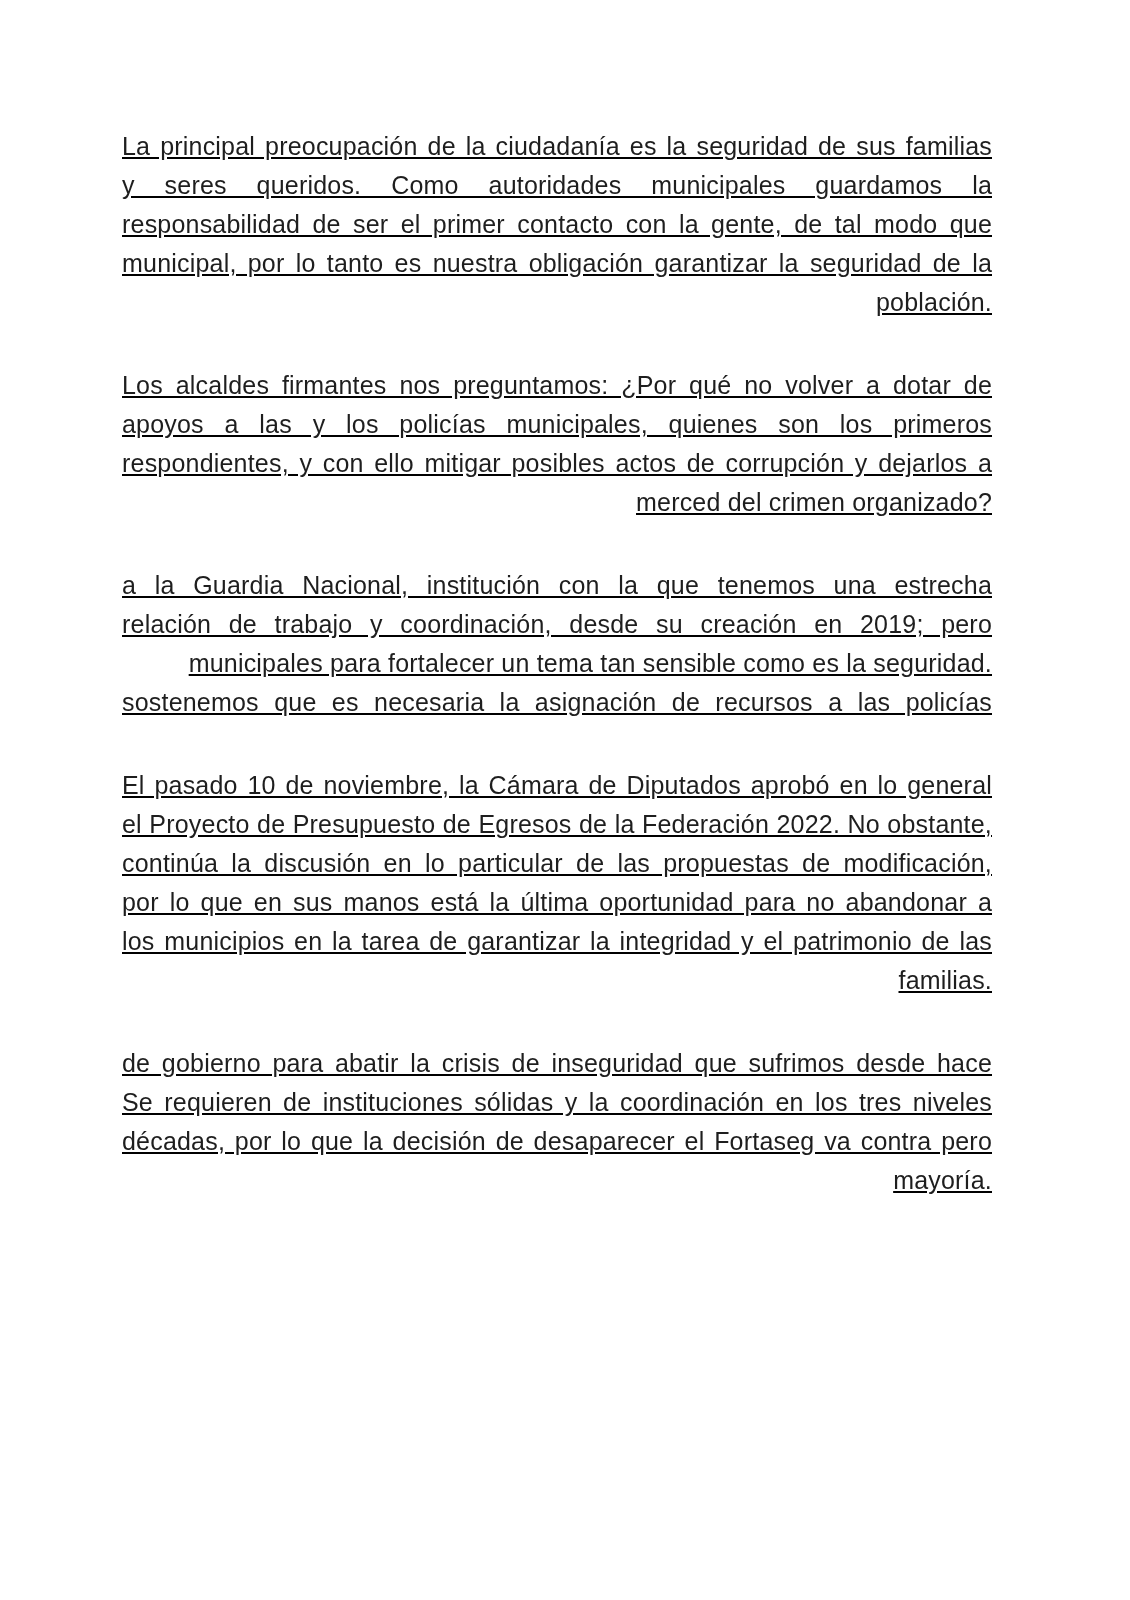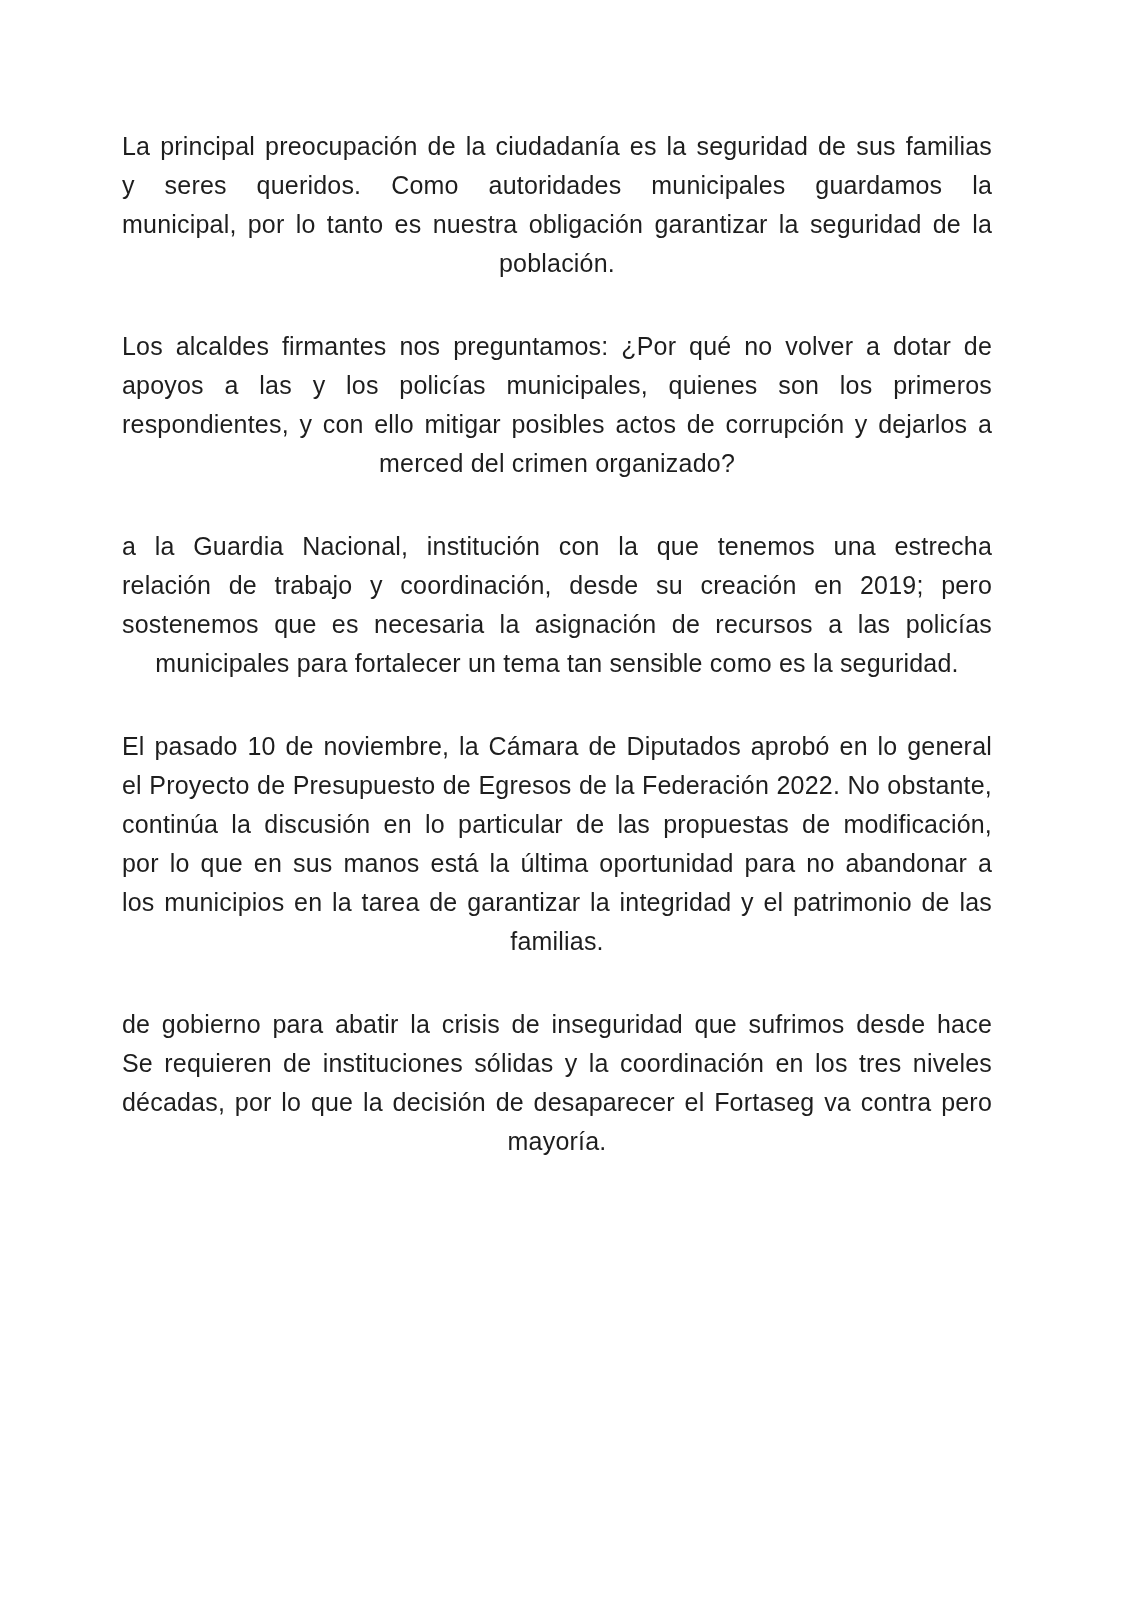--- a/index.html
+++ b/index.html
@@ -15,62 +15,64 @@
   .page {
     box-sizing: border-box;
     width: 1130px;
     height: 1600px;
     padding: 127px 0 0 122px;
     background: #ffffff;
   }
   .para {
     width: 870px;
     margin: 0 0 44px 0;
+    text-decoration: underline;
   }
   .line {
     font-family: "Liberation Sans", sans-serif;
     font-size: 25px;
     line-height: 39px;
     color: #1e1e1e;
     letter-spacing: 0.2px;
   }
   .just {
     text-align: justify;
     text-align-last: justify;
     -moz-text-align-last: justify;
     text-justify: inter-word;
   }
   .last {
-    text-align: center;
+    text-align: right;
   }
 </style>
 </head>
 <body>
 
 <div class="page">
 
   <div class="para">
     <div class="line just">La principal preocupación de la ciudadanía es la seguridad de sus familias</div>
     <div class="line just">y seres queridos. Como autoridades municipales guardamos la</div>
+    <div class="line just">responsabilidad de ser el primer contacto con la gente, de tal modo que</div>
     <div class="line just">municipal, por lo tanto es nuestra obligación garantizar la seguridad de la</div>
     <div class="line last">población.</div>
   </div>
 
   <div class="para">
     <div class="line just">Los alcaldes firmantes nos preguntamos: ¿Por qué no volver a dotar de</div>
     <div class="line just">apoyos a las y los policías municipales, quienes son los primeros</div>
     <div class="line just">respondientes, y con ello mitigar posibles actos de corrupción y dejarlos a</div>
     <div class="line last">merced del crimen organizado?</div>
   </div>
 
   <div class="para">
     <div class="line just">a la Guardia Nacional, institución con la que tenemos una estrecha</div>
     <div class="line just">relación de trabajo y coordinación, desde su creación en 2019; pero</div>
+    <div class="line last">municipales para fortalecer un tema tan sensible como es la seguridad.</div>
     <div class="line just">sostenemos que es necesaria la asignación de recursos a las policías</div>
-    <div class="line last">municipales para fortalecer un tema tan sensible como es la seguridad.</div>
   </div>
 
   <div class="para">
     <div class="line just">El pasado 10 de noviembre, la Cámara de Diputados aprobó en lo general</div>
     <div class="line just">el Proyecto de Presupuesto de Egresos de la Federación 2022. No obstante,</div>
     <div class="line just">continúa la discusión en lo particular de las propuestas de modificación,</div>
     <div class="line just">por lo que en sus manos está la última oportunidad para no abandonar a</div>
     <div class="line just">los municipios en la tarea de garantizar la integridad y el patrimonio de las</div>
     <div class="line last">familias.</div>
   </div>

